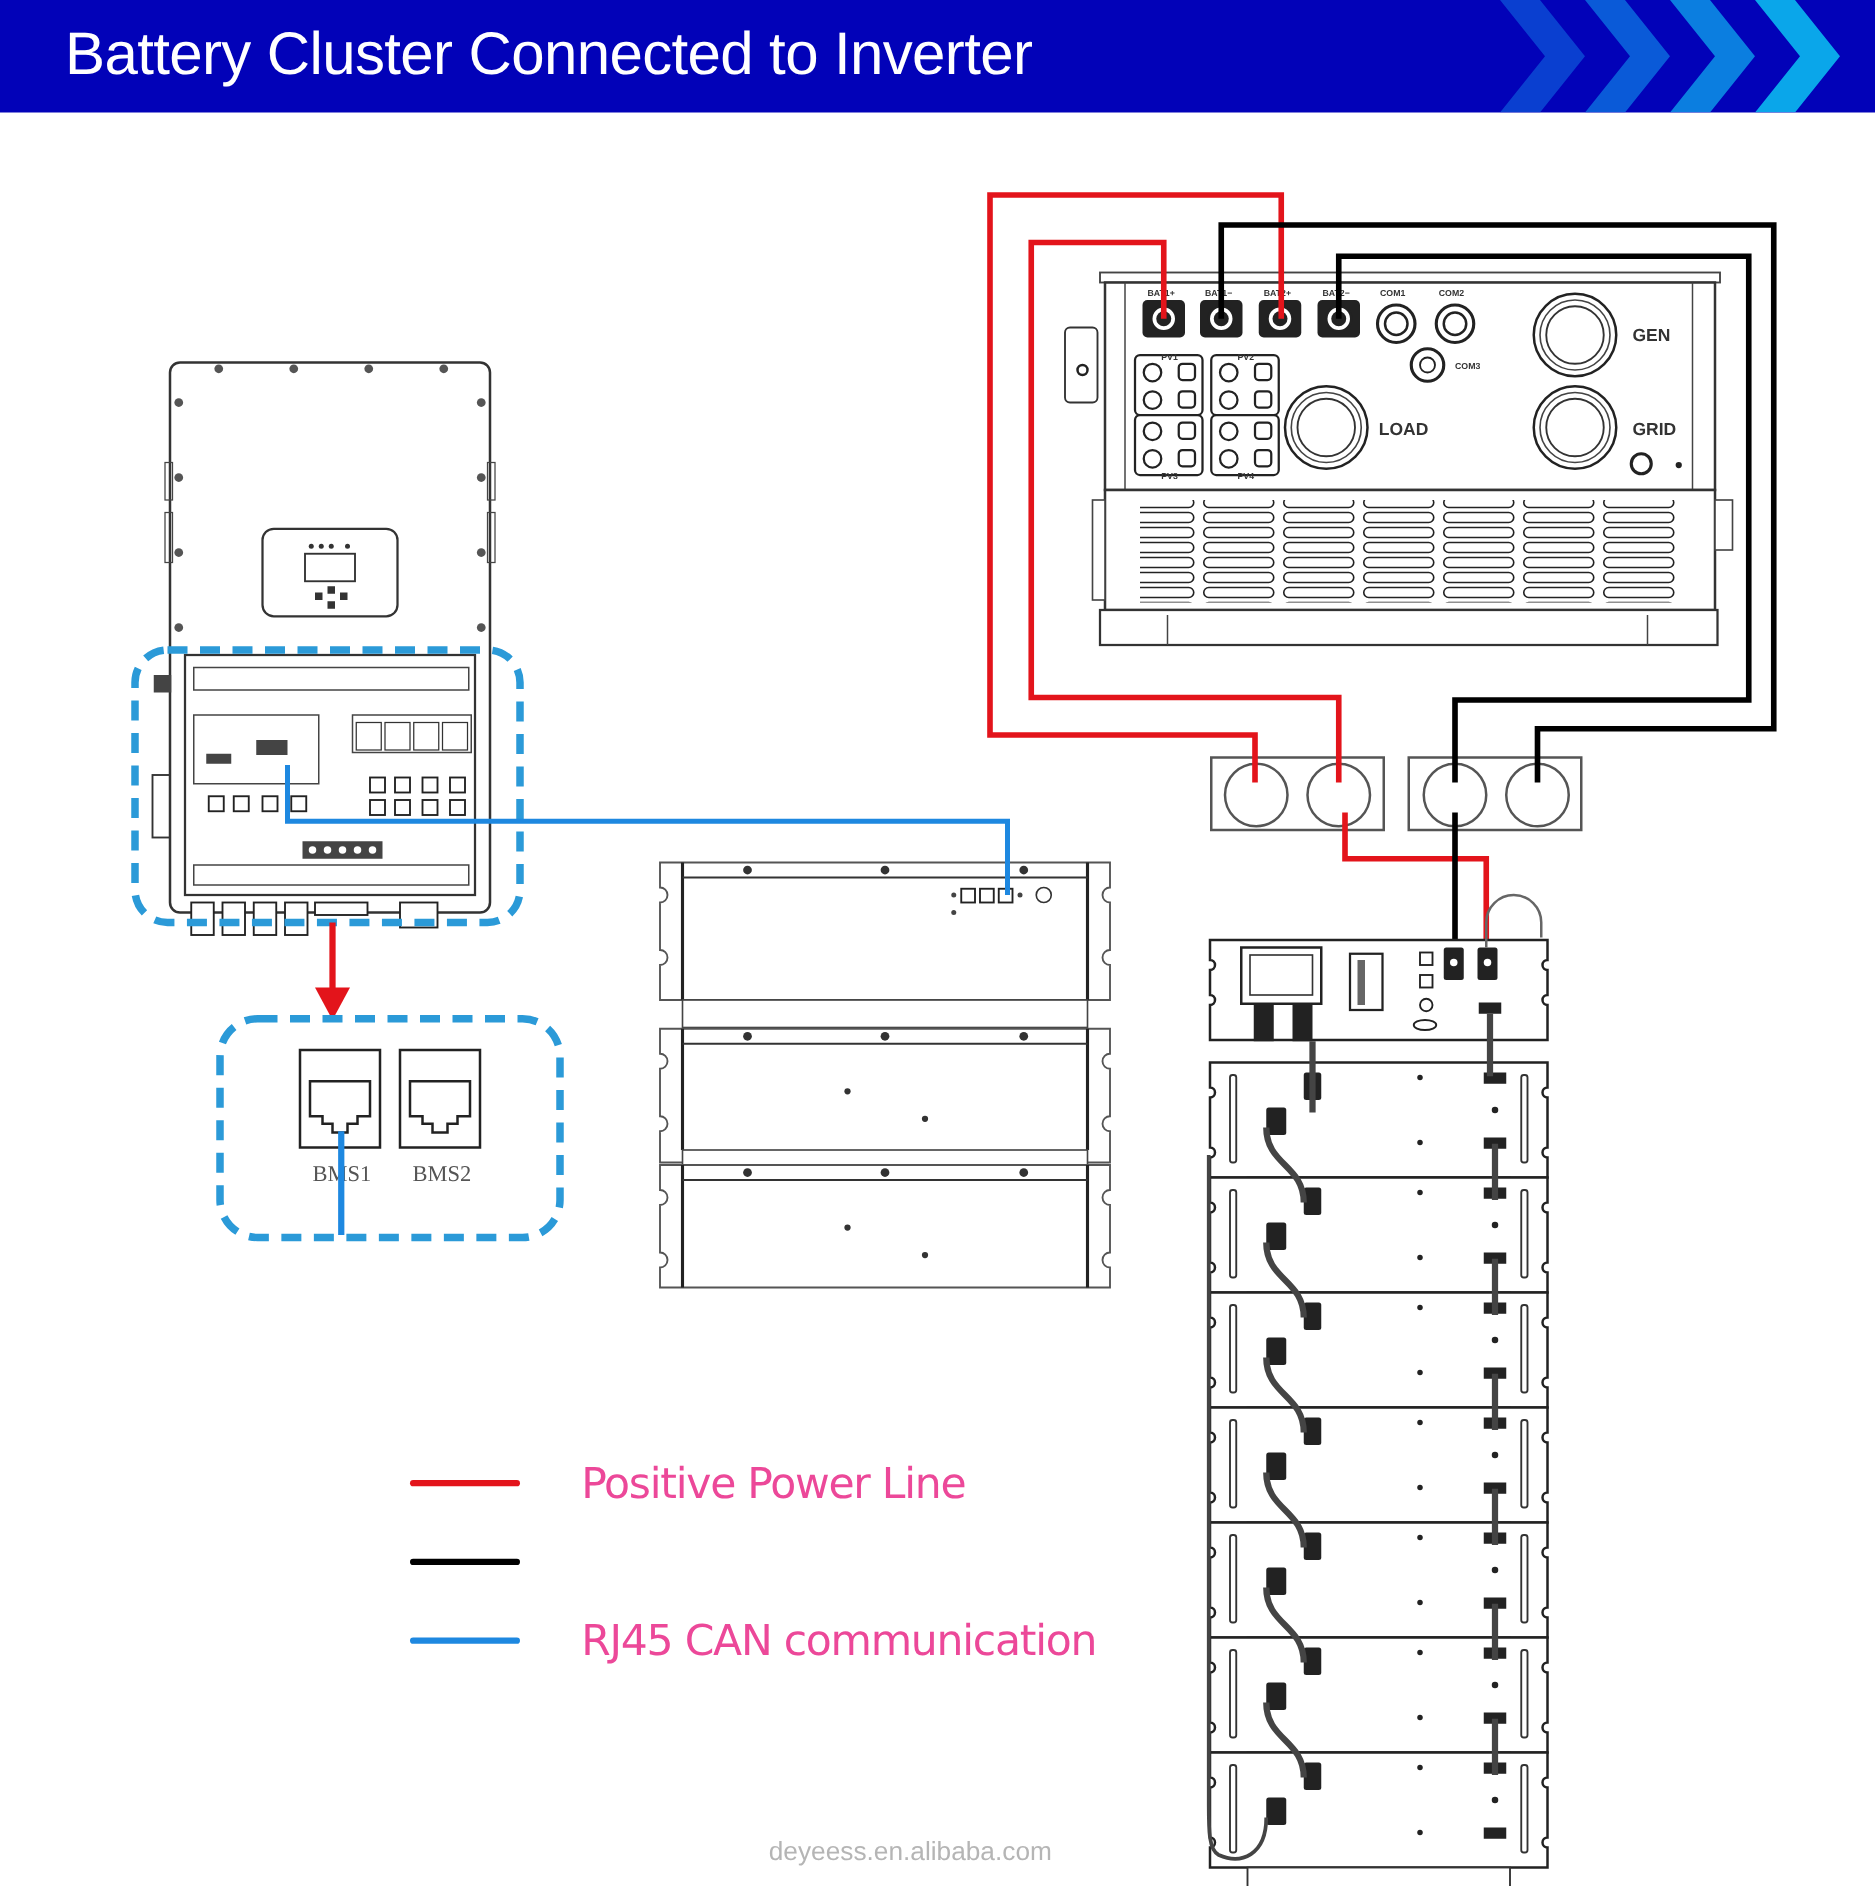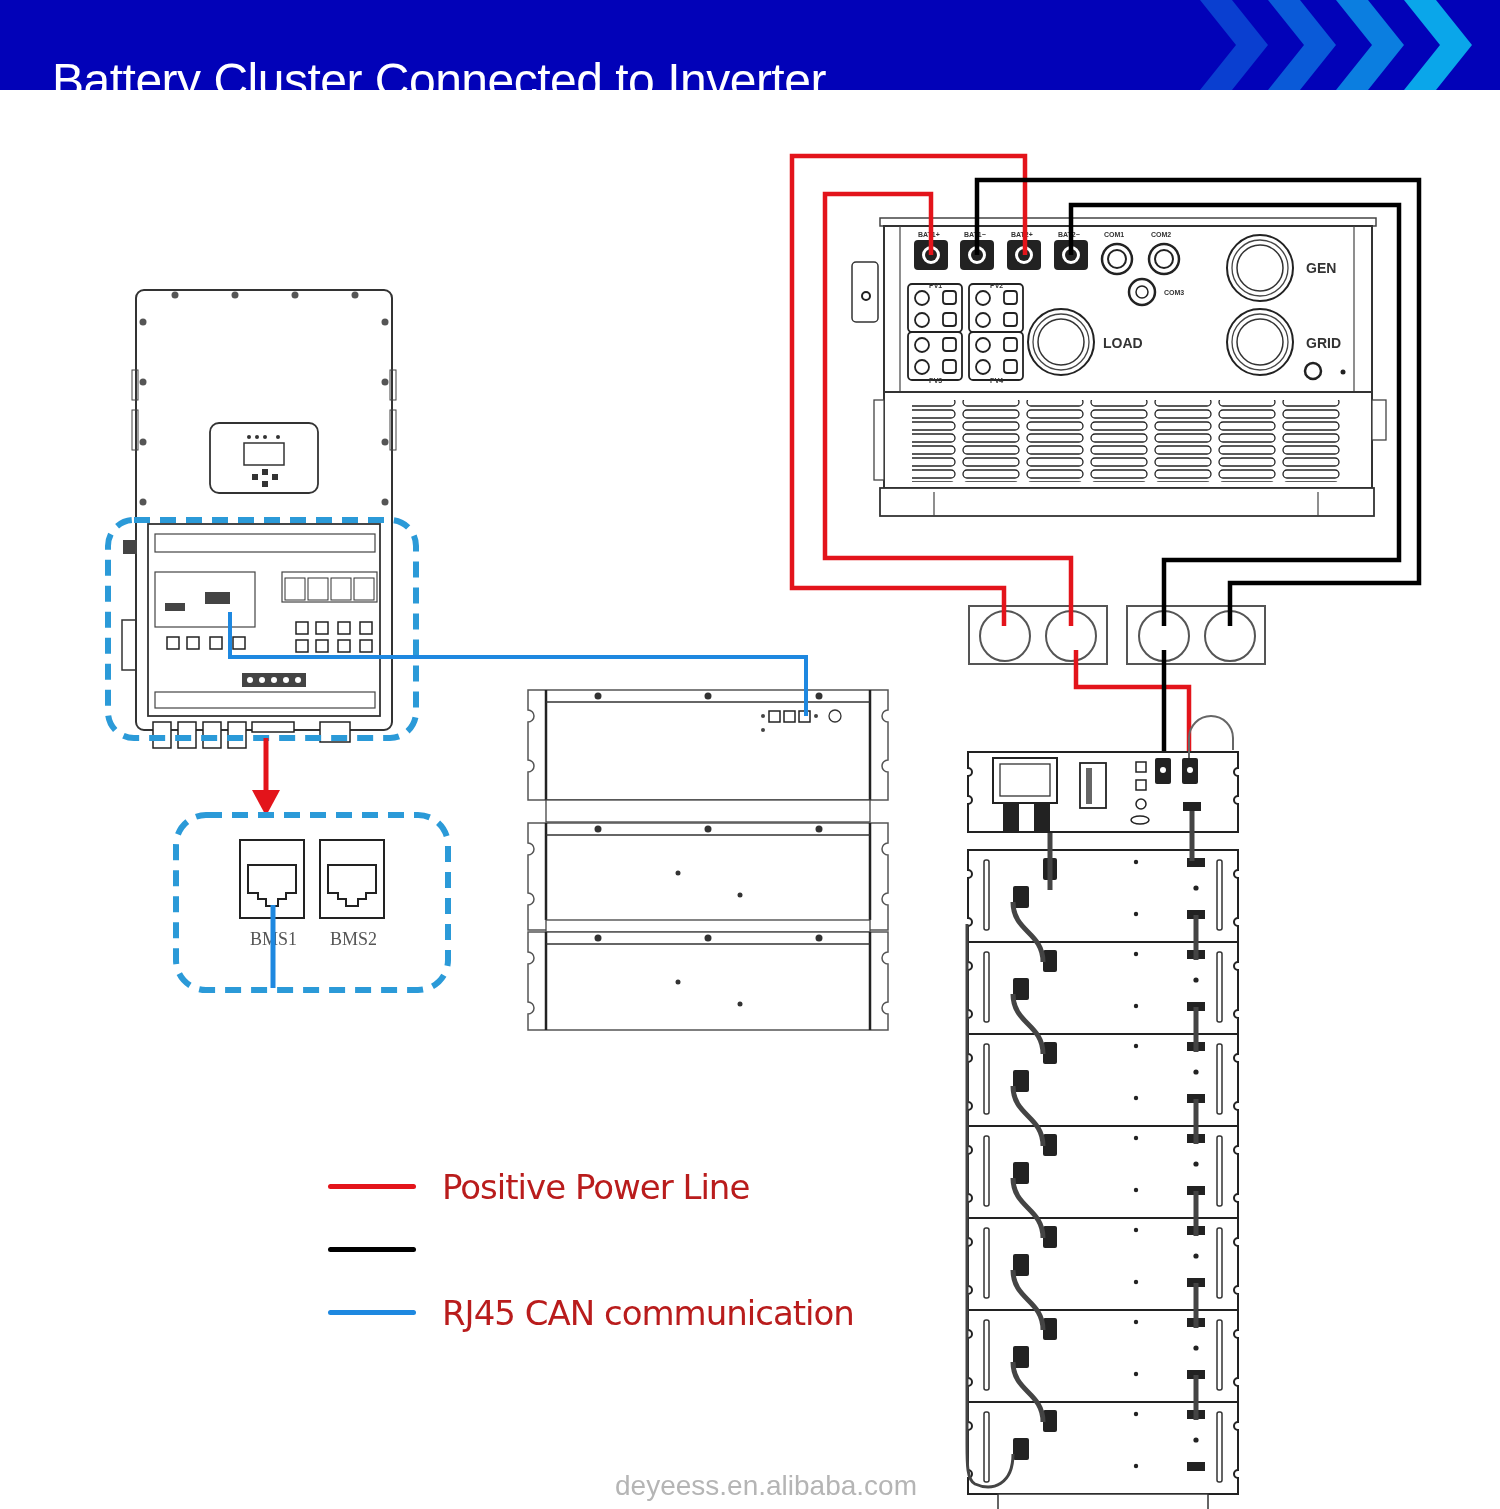--- a/index.html
+++ b/index.html
@@ -1,25 +1,25 @@
 <!DOCTYPE html>
 <html><head>
 <meta charset="utf-8">
 <style>
   html, body { margin: 0; padding: 0; background: #ffffff; }
   body { width: 1500px; height: 1509px; position: relative; overflow: hidden; font-family: "Liberation Sans", sans-serif; }
   .banner { position: absolute; left: 0; top: 0; width: 1500px; height: 90px; background: #0202b8; overflow: hidden; }
-  .banner-title { position: absolute; left: 52px; top: 16px; color: #ffffff; font-size: 48px; font-family: "Liberation Sans", sans-serif; letter-spacing: -0.5px; white-space: nowrap; margin-top: 37px; }
+  .banner-title { position: absolute; left: 52px; top: 16px; color: #ffffff; font-size: 48px; font-family: "Liberation Sans", sans-serif; letter-spacing: -0.5px; white-space: nowrap; }
   .chevrons { position: absolute; right: 0; top: 0; width: 300px; height: 90px; }
   svg.diagram { position: absolute; left: 0; top: 90px; }
   .legend { position: absolute; left: 328px; top: 1155px; }
   .legend-row { position: relative; height: 63px; display: flex; align-items: center; }
   .legend-swatch { width: 88px; height: 5px; border-radius: 3px; margin-right: 26px; }
-  .legend-label { font-family: "DejaVu Sans", sans-serif; font-size: 34px; color: #b91c1c; letter-spacing: -1px; white-space: nowrap; }
-  .watermark { position: absolute; left: 615px; top: 1470px; font-family: "Liberation Sans", sans-serif; font-size: 28px; color: #b5b5b5; white-space: nowrap; }
+  .legend-label { font-family: "DejaVu Sans", sans-serif; font-size: 34px; color: #ec4899; letter-spacing: -1px; white-space: nowrap; margin-left: 23px; }
+  .watermark { position: absolute; left: 615px; top: 1470px; font-family: "Liberation Sans", sans-serif; font-size: 21px; color: #b5b5b5; white-space: nowrap; }
   .lbl { font-family: "Liberation Sans", sans-serif; font-weight: bold; fill: #333; }
   .serif-lbl { font-family: "Liberation Serif", serif; fill: #555; }
 </style>
 </head>
 <body>
 
 <div class="banner">
   <div class="banner-title">Battery Cluster Connected to Inverter</div>
   <svg class="chevrons" width="300" height="90" viewBox="0 0 300 90">
     <polygon points="0,0 32,0 68,45 32,90 0,90 36,45" fill="#0a3fd0"></polygon>

